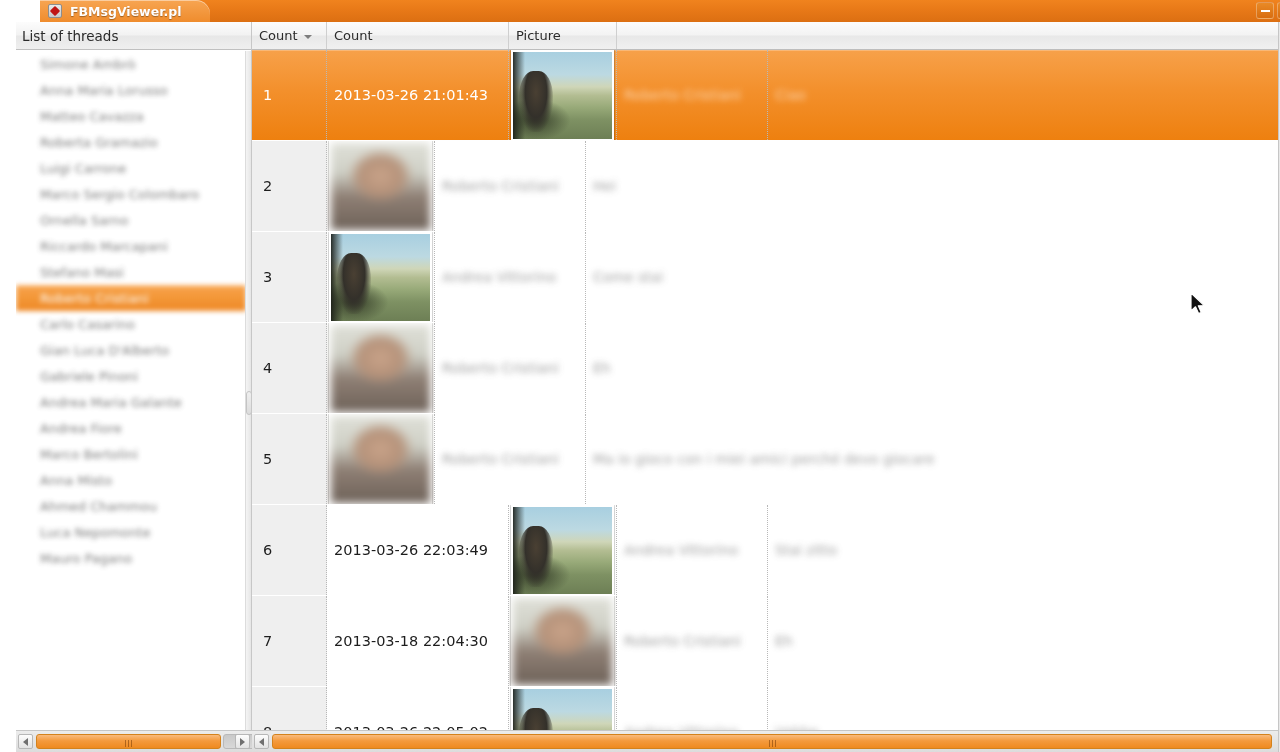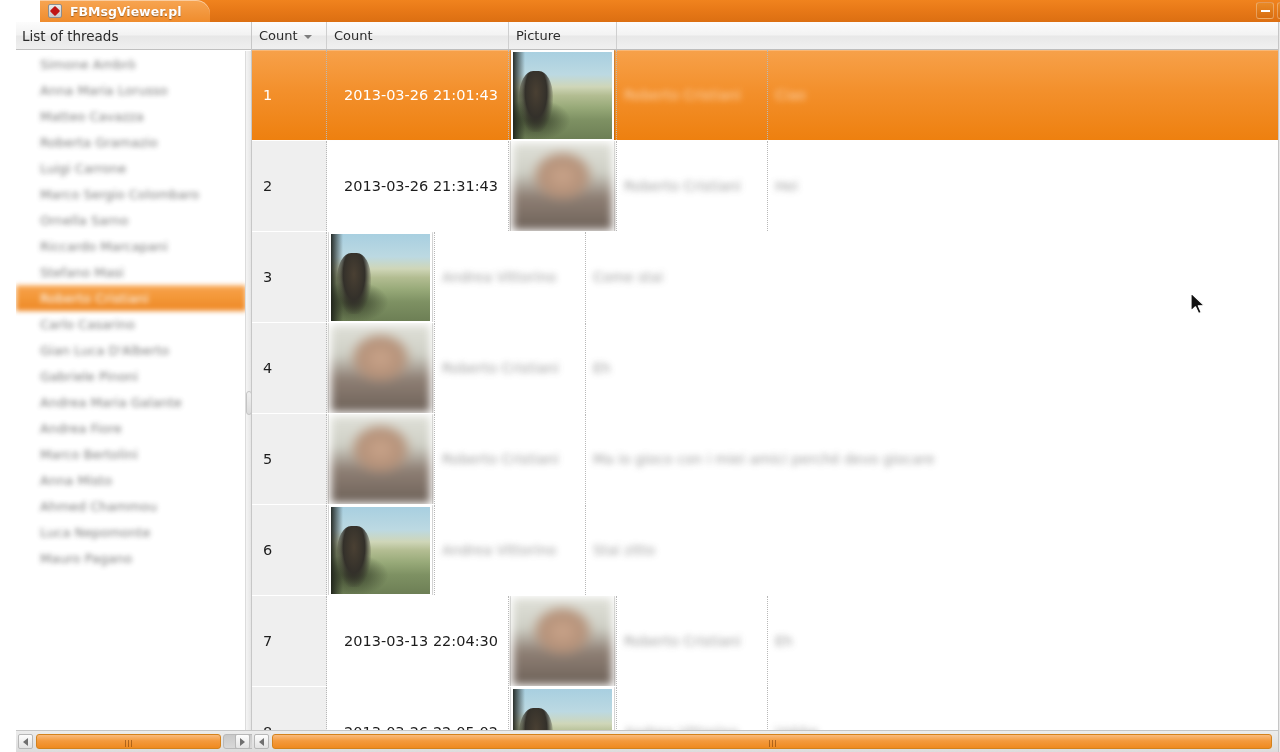--- a/index.html
+++ b/index.html
@@ -125,21 +125,21 @@
     box-shadow: inset 0 1px 0 rgba(255,255,255,.25);
   }
   .cell {
     display: flex; align-items: center;
     border-right: 1px dotted #b8b8b8;
     font-size: 14.5px; color: #1d1d1d;
     overflow: hidden;
   }
   .c-count { width: 75px; padding-left: 11px; background: #efefef; }
   .row.selected .c-count { background: transparent; color: #fff; }
-  .c-date  { width: 182px; padding-left: 7px; white-space: nowrap; justify-content: center; }
+  .c-date  { width: 182px; padding-left: 7px; white-space: nowrap; }
   .row.selected .c-date { color: #ffffff; }
   .c-pic   { width: 108px; justify-content: flex-start; padding-left: 2px; }
   .c-send  { width: 151px; padding-left: 7px; }
   .c-body  { width: 510px; padding-left: 7px; border-right: none; }
 
   .redact {
     font-size: 14px; color: #8e8e8e;
     filter: blur(3px); white-space: nowrap; opacity: .85;
   }
   .row.selected .redact { color: #ffe9d2; filter: blur(3.4px); opacity: .8; }
@@ -319,105 +319,105 @@
             <span class="redact">Roberto Cristiani</span>
           </div>
           <div class="cell c-body">
             <span class="redact">Ciao</span>
           </div>
         </div>
         <div class="row">
           <div class="cell c-count">
             <span>2</span>
           </div>
+          <div class="cell c-pic">
+            <div class="thumb-wrap">
+              <div class="thumb portrait"></div>
+            </div>
+          </div>
+          <div class="cell c-send">
+            <span class="redact">Roberto Cristiani</span>
+          </div>
+          <div class="cell c-body">
+            <span class="redact">Hei</span>
+          </div>
+        </div>
+        <div class="row">
+          <div class="cell c-count">
+            <span>3</span>
+          </div>
+          <div class="cell c-pic">
+            <div class="thumb-wrap">
+              <div class="thumb scene"></div>
+            </div>
+          </div>
+          <div class="cell c-send">
+            <span class="redact">Andrea Vittorino</span>
+          </div>
+          <div class="cell c-body">
+            <span class="redact">Come stai</span>
+          </div>
+        </div>
+        <div class="row">
+          <div class="cell c-count">
+            <span>4</span>
+          </div>
+          <div class="cell c-pic">
+            <div class="thumb-wrap">
+              <div class="thumb portrait"></div>
+            </div>
+          </div>
+          <div class="cell c-send">
+            <span class="redact">Roberto Cristiani</span>
+          </div>
+          <div class="cell c-body">
+            <span class="redact">Eh</span>
+          </div>
+        </div>
+        <div class="row">
+          <div class="cell c-count">
+            <span>5</span>
+          </div>
+          <div class="cell c-pic">
+            <div class="thumb-wrap">
+              <div class="thumb portrait"></div>
+            </div>
+          </div>
+          <div class="cell c-send">
+            <span class="redact">Roberto Cristiani</span>
+          </div>
+          <div class="cell c-body">
+            <span class="redact">Ma io gioco con i miei amici perché devo giocare</span>
+          </div>
+        </div>
+        <div class="row">
+          <div class="cell c-count">
+            <span>6</span>
+          </div>
           <div class="cell c-date">
-            <span>2013-03-26 21:31:43</span>
-          </div>
-          <div class="cell c-pic">
-            <div class="thumb-wrap">
-              <div class="thumb portrait"></div>
-            </div>
-          </div>
-          <div class="cell c-send">
-            <span class="redact">Roberto Cristiani</span>
-          </div>
-          <div class="cell c-body">
-            <span class="redact">Hei</span>
-          </div>
-        </div>
-        <div class="row">
-          <div class="cell c-count">
-            <span>3</span>
+            <span>2013-03-26 22:03:49</span>
           </div>
           <div class="cell c-pic">
             <div class="thumb-wrap">
               <div class="thumb scene"></div>
             </div>
           </div>
           <div class="cell c-send">
             <span class="redact">Andrea Vittorino</span>
           </div>
           <div class="cell c-body">
-            <span class="redact">Come stai</span>
-          </div>
-        </div>
-        <div class="row">
-          <div class="cell c-count">
-            <span>4</span>
-          </div>
-          <div class="cell c-pic">
-            <div class="thumb-wrap">
-              <div class="thumb portrait"></div>
-            </div>
-          </div>
-          <div class="cell c-send">
-            <span class="redact">Roberto Cristiani</span>
-          </div>
-          <div class="cell c-body">
-            <span class="redact">Eh</span>
-          </div>
-        </div>
-        <div class="row">
-          <div class="cell c-count">
-            <span>5</span>
-          </div>
-          <div class="cell c-pic">
-            <div class="thumb-wrap">
-              <div class="thumb portrait"></div>
-            </div>
-          </div>
-          <div class="cell c-send">
-            <span class="redact">Roberto Cristiani</span>
-          </div>
-          <div class="cell c-body">
-            <span class="redact">Ma io gioco con i miei amici perché devo giocare</span>
-          </div>
-        </div>
-        <div class="row">
-          <div class="cell c-count">
-            <span>6</span>
-          </div>
-          <div class="cell c-pic">
-            <div class="thumb-wrap">
-              <div class="thumb scene"></div>
-            </div>
-          </div>
-          <div class="cell c-send">
-            <span class="redact">Andrea Vittorino</span>
-          </div>
-          <div class="cell c-body">
             <span class="redact">Stai zitto</span>
           </div>
         </div>
         <div class="row">
           <div class="cell c-count">
             <span>7</span>
           </div>
           <div class="cell c-date">
-            <span>2013-03-13 22:04:30</span>
+            <span>2013-03-18 22:04:30</span>
           </div>
           <div class="cell c-pic">
             <div class="thumb-wrap">
               <div class="thumb portrait"></div>
             </div>
           </div>
           <div class="cell c-send">
             <span class="redact">Roberto Cristiani</span>
           </div>
           <div class="cell c-body">

